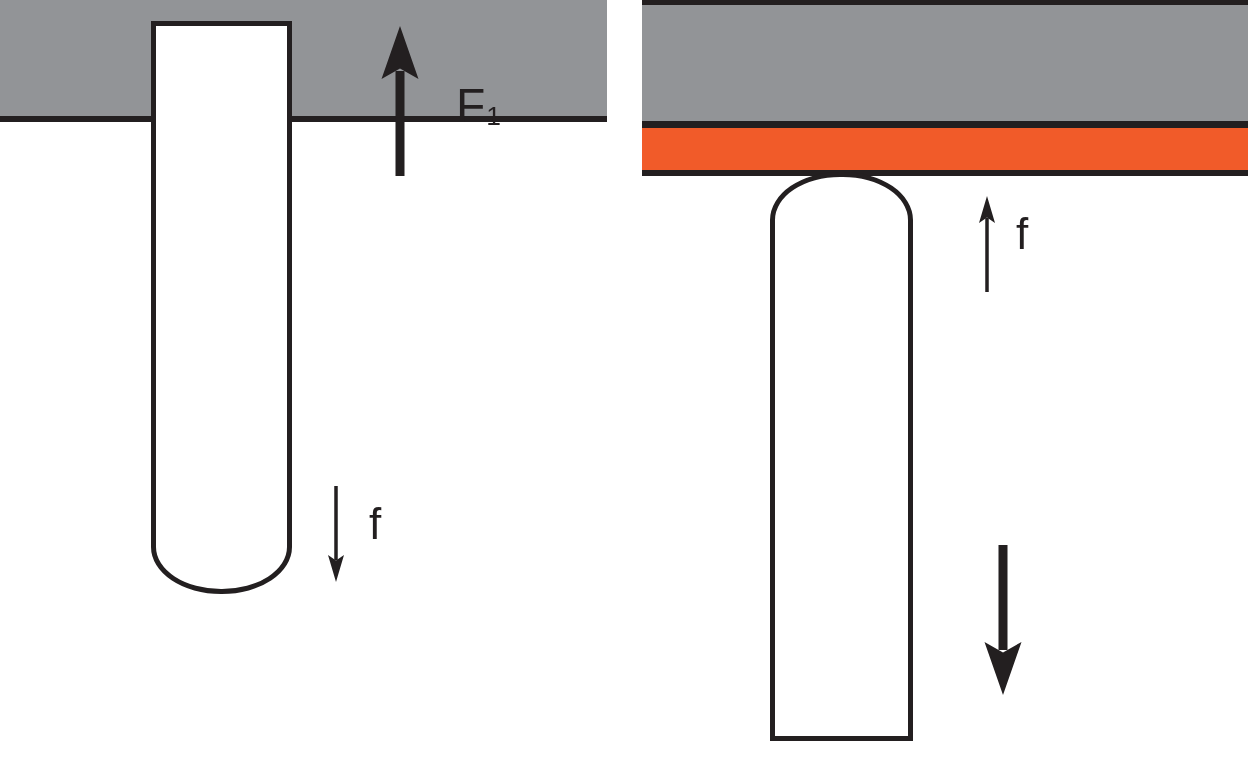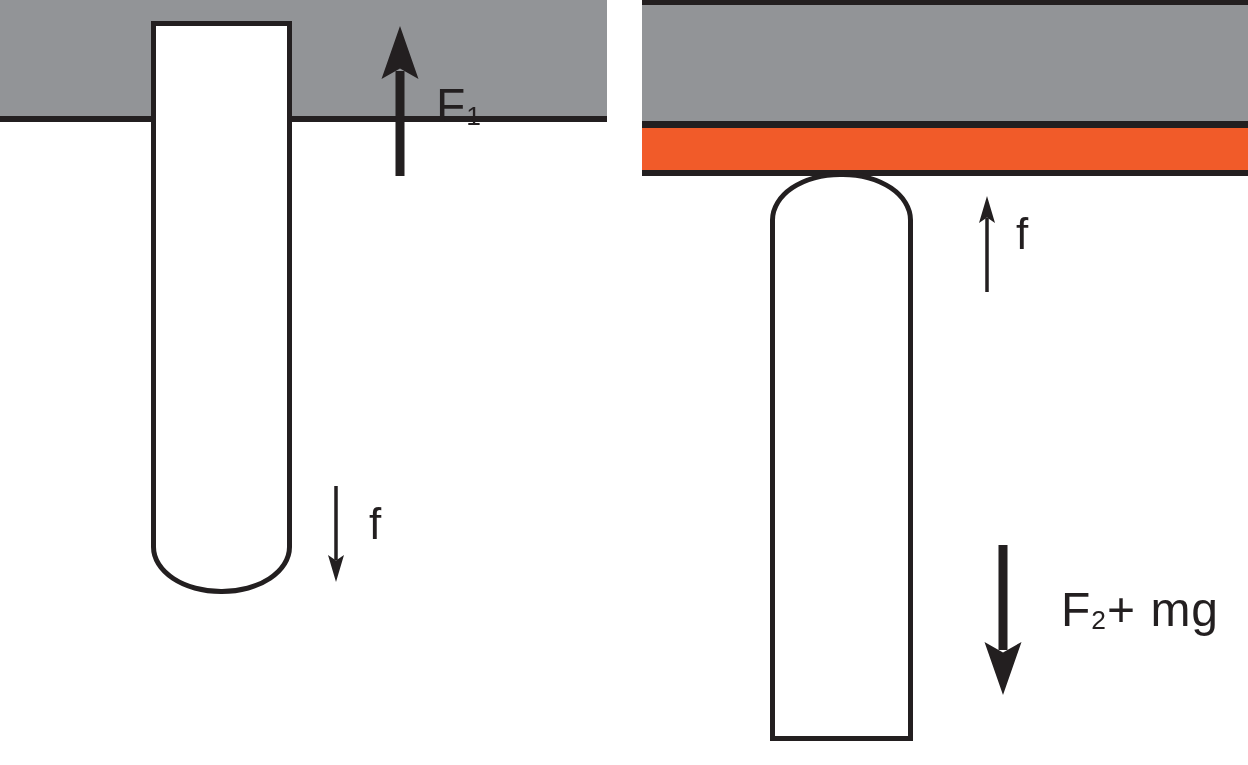--- a/index.html
+++ b/index.html
@@ -76,21 +76,21 @@
     color:var(--line);
     white-space:nowrap;
     letter-spacing:1px;
   }
   .force-label sub{
     font-size:55%;
     vertical-align:baseline;
     position:relative;
     top:0.12em;
   }
-  .label-f1{left:436px; top:82px;}
+  .label-f1{left:456px; top:82px;}
   .label-f-left{left:369px; top:502px; font-size:44px;}
   .label-f-right{left:1016px; top:212px; font-size:44px;}
   .label-f2{left:1061px; top:586px;}
 </style>
 </head>
 <body>
 
 <div id="stage">
 
   <div class="abs left-orange-strip"></div>
@@ -126,17 +126,14 @@
     </svg>
   </div>
   <div class="abs force-label label-f-right">f</div>
 
   <div class="abs arrow arrow-f2">
     <svg width="40" height="150" viewBox="0 0 40 150" aria-hidden="true">
       <rect x="15.5" y="0" width="9" height="105" fill="currentColor"></rect>
       <polygon points="20,150 1.5,97 20,107.5 38.5,97" fill="currentColor"></polygon>
     </svg>
   </div>
-  <div class="abs force-label label-f2">
-    <span>F</span><sub>2</sub><span>+ mg</span>
-  </div>
 
 </div>
 
 </body></html>

